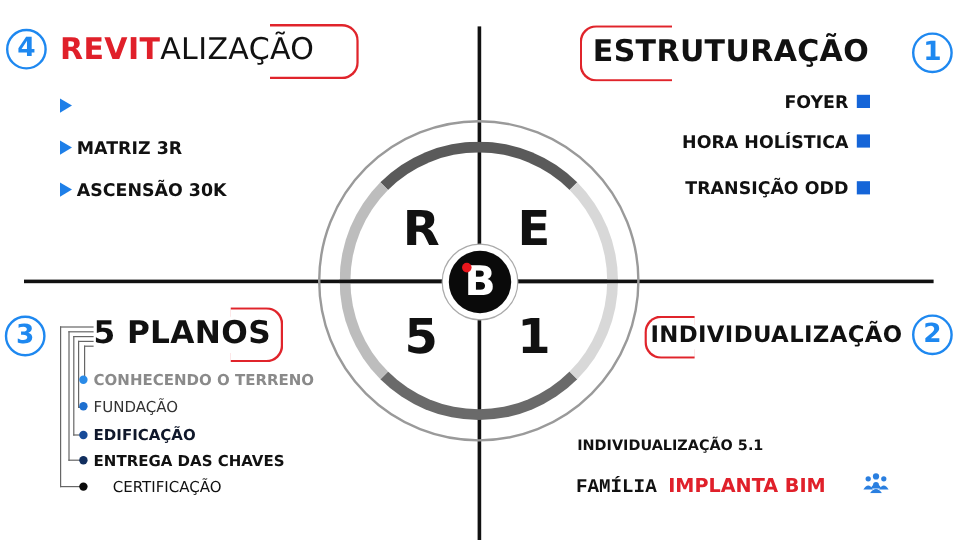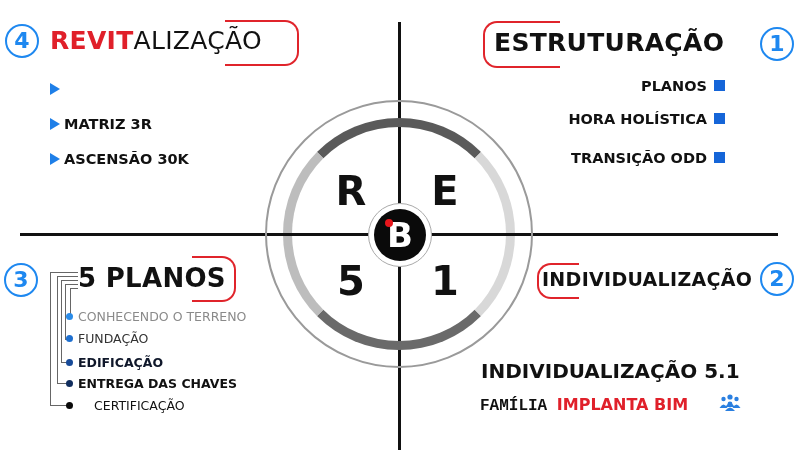--- a/index.html
+++ b/index.html
@@ -74,21 +74,21 @@
   <span class="tri"></span><span>MATRIZ 3R</span>
 </div>
 <div class="item" style="left:50px;top:150px;">
   <span class="tri"></span><span>ASCENSÃO 30K</span>
 </div>
 
 <div class="bracket-l" style="left:483px;top:21px;width:75px;height:43px;"></div>
 <div class="title" style="left:494px;top:28px;">ESTRUTURAÇÃO</div>
 <div class="num-circle" style="left:760px;top:27px;">1</div>
 <div class="item" style="right:75px;top:77px;">
-  <span>PLANOS</span><span class="sq"></span>
+  <span>FOYER</span><span class="sq"></span>
 </div>
 <div class="item" style="right:75px;top:110px;">
   <span>HORA HOLÍSTICA</span><span class="sq"></span>
 </div>
 <div class="item" style="right:75px;top:149px;">
   <span>TRANSIÇÃO ODD</span><span class="sq"></span>
 </div>
 
 <div class="num-circle" style="left:4px;top:263px;">3</div>
 <div class="bracket-r" style="left:192px;top:256px;width:42px;height:42px;"></div>
@@ -99,34 +99,34 @@
 <div class="tree" style="left:57px;top:276px;width:11px;height:107px;"></div>
 <div class="tree-top" style="left:57px;top:276px;width:21px;"></div>
 <div class="tree" style="left:61px;top:280px;width:7px;height:82px;"></div>
 <div class="tree-top" style="left:61px;top:280px;width:17px;"></div>
 <div class="tree" style="left:65px;top:284px;width:3px;height:55px;"></div>
 <div class="tree-top" style="left:65px;top:284px;width:13px;"></div>
 <div class="tree" style="left:70px;top:288px;width:0px;height:28px;border-bottom:none;"></div>
 <div class="tree-top" style="left:70px;top:288px;width:8px;"></div>
 
 <div class="dot" style="left:66px;top:313px;background:#2a8be8;"></div>
-<div class="plan" style="left:78px;top:309px;color:#8a8a8a;font-weight:normal;">CONHECENDO O TERRENO</div>
+<div class="plan" style="left:78px;top:309px;color:#8a8a8a;font-weight:bold;">CONHECENDO O TERRENO</div>
 <div class="dot" style="left:66px;top:335px;background:#1e6fcf;"></div>
 <div class="plan" style="left:78px;top:331px;color:#333;font-weight:normal;">FUNDAÇÃO</div>
 <div class="dot" style="left:66px;top:359px;background:#174a98;"></div>
 <div class="plan" style="left:78px;top:355px;color:#0f172a;font-weight:bold;">EDIFICAÇÃO</div>
 <div class="dot" style="left:66px;top:380px;background:#112e5e;"></div>
 <div class="plan" style="left:78px;top:376px;color:#111;font-weight:bold;">ENTREGA DAS CHAVES</div>
 <div class="dot" style="left:66px;top:402px;background:#0a0a0a;"></div>
 <div class="plan" style="left:94px;top:398px;color:#111;font-weight:normal;">CERTIFICAÇÃO</div>
 
 <div class="bracket-l" style="left:537px;top:263px;width:40px;height:32px;"></div>
 <div class="title" style="left:542px;top:265px;font-size:19px;line-height:28px;">INDIVIDUALIZAÇÃO</div>
 <div class="num-circle" style="left:760px;top:262px;">2</div>
-<div class="item" style="left:481px;top:362px;font-size:20px;">INDIVIDUALIZAÇÃO 5.1</div>
+<div class="item" style="left:481px;top:362px;font-size:12px;">INDIVIDUALIZAÇÃO 5.1</div>
 <div class="item" style="left:480px;top:396px;font-size:16px;">
   <span class="thin" style="font-weight:bold;font-family:Liberation Mono, monospace;">FAMÍLIA </span><span class="red">IMPLANTA BIM</span>
 </div>
 <svg class="people" viewBox="0 0 22 18">
   <circle cx="11" cy="4" r="2.6" fill="#2a7fe0"></circle>
   <circle cx="4.5" cy="6" r="2.2" fill="#2a7fe0"></circle>
   <circle cx="17.5" cy="6" r="2.2" fill="#2a7fe0"></circle>
   <path d="M6.5 14 Q11 6 15.5 14 Z" fill="#2a7fe0"></path>
   <path d="M0.5 15 Q4.5 8 8.5 15 Z" fill="#2a7fe0"></path>
   <path d="M13.5 15 Q17.5 8 21.5 15 Z" fill="#2a7fe0"></path>

